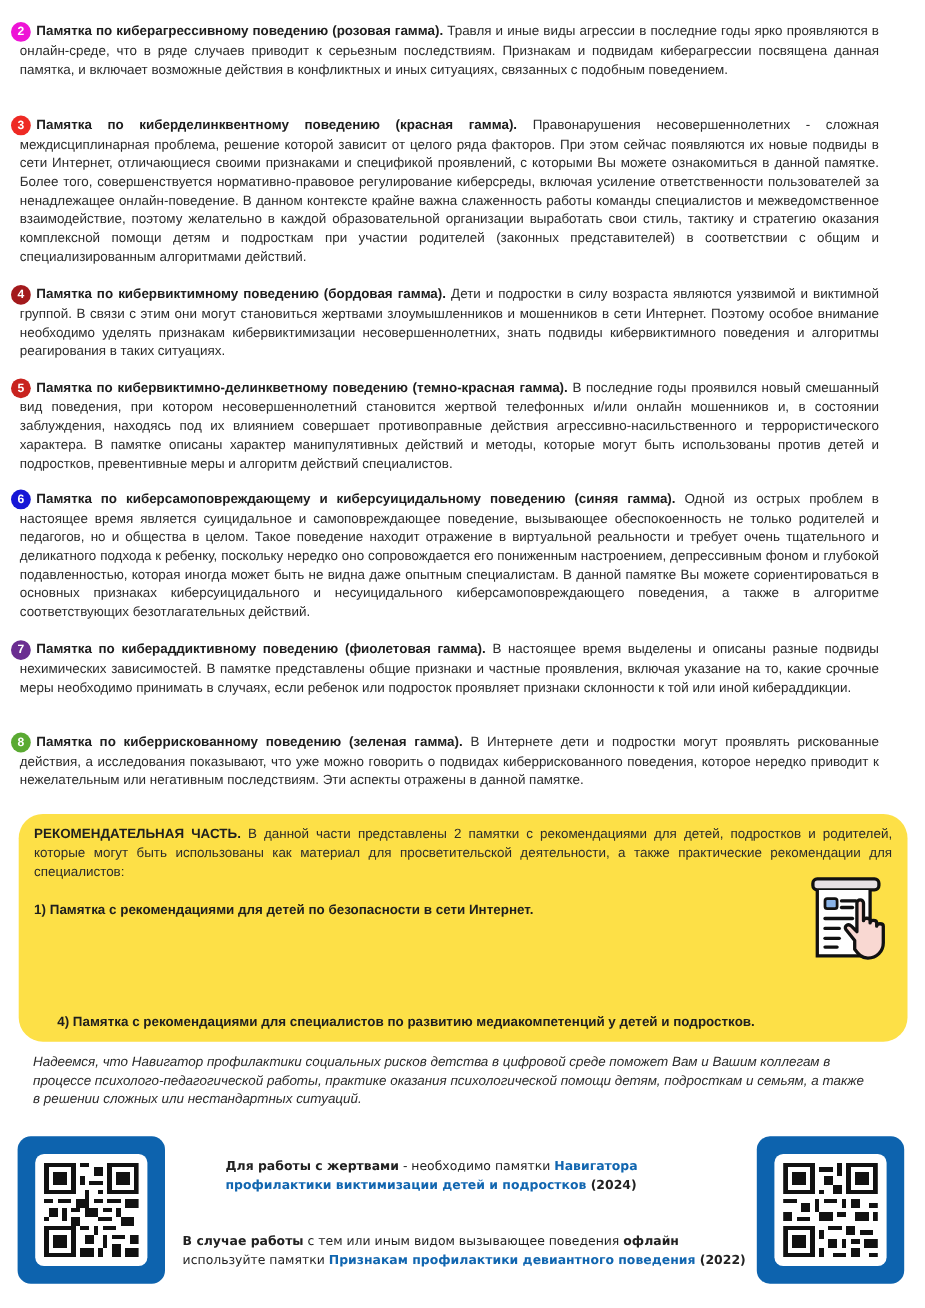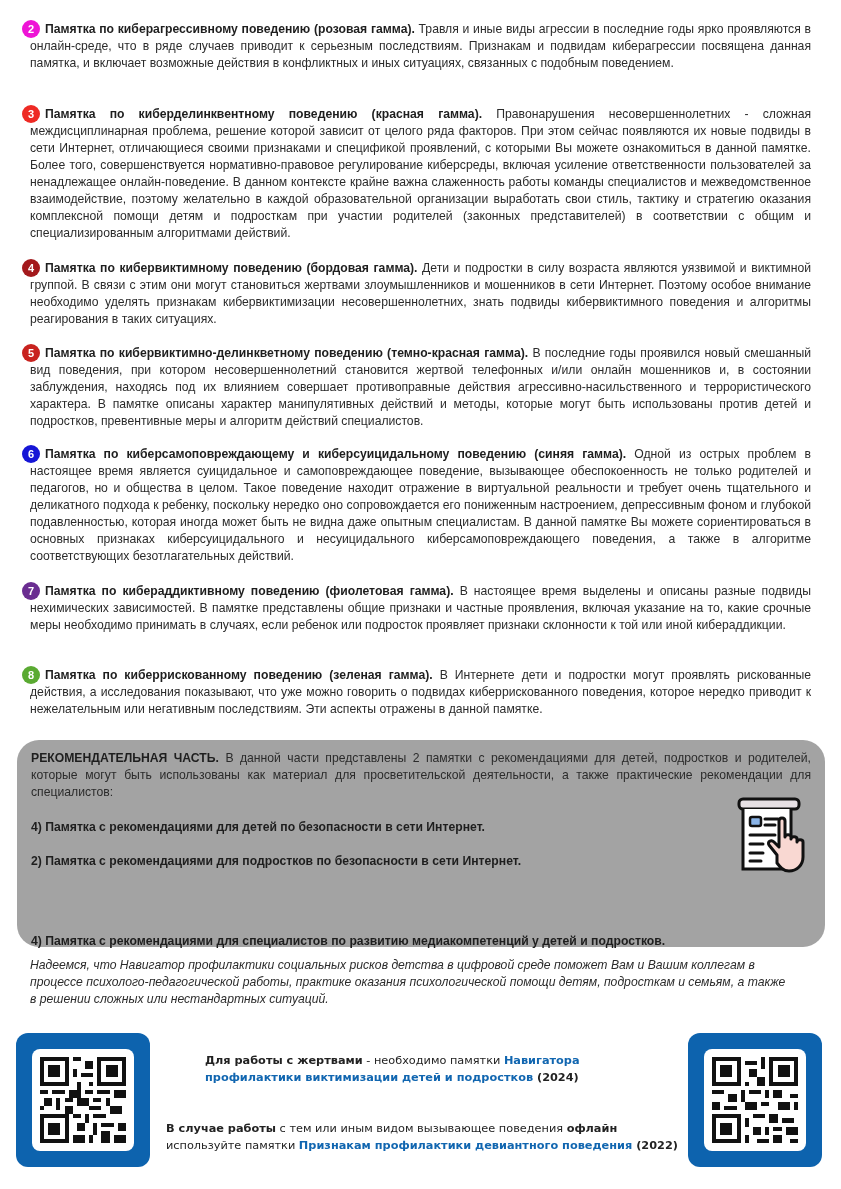--- a/index.html
+++ b/index.html
@@ -1,25 +1,25 @@
 <!DOCTYPE html>
 <html><head>
 <meta charset="utf-8">
 <style>
   html, body { margin: 0; padding: 0; background: #ffffff; }
   body { width: 841px; height: 1189px; position: relative; overflow: hidden;
          font-family: "Liberation Sans", sans-serif; color: #2b2b2b; }
-  .section { position: absolute; left: 30px; width: 781px; font-size: 12.2px; line-height: 17px;
+  .section { position: absolute; left: 18px; width: 781px; font-size: 12.2px; line-height: 17px;
              text-align: justify; }
   .section .title { font-weight: bold; color: #1e1e1e; }
   .badge { display: inline-block; width: 18px; height: 18px; border-radius: 50%; color: #fff;
            font-weight: bold; font-size: 11px; line-height: 18px; text-align: center;
            margin-left: -8px; margin-right: 5px; vertical-align: 0px; }
   .rec { position: absolute; left: 17px; top: 740px; width: 808px; height: 207px;
-         background: #a3a3a3; border-radius: 22px; }
+         background: #fde047; border-radius: 22px; }
   .rec .intro { position: absolute; left: 14px; top: 10px; width: 780px; font-size: 12.2px;
                 line-height: 17px; text-align: justify; }
   .rec .intro b { color: #1e1e1e; }
   .rec .item { position: absolute; left: 14px; font-size: 12.2px; font-weight: bold; color: #1e1e1e; }
   .rec-icon { position: absolute; left: 733px; top: 797px; width: 80px; height: 76px; }
   .closing { position: absolute; left: 30px; top: 957px; width: 760px; font-size: 12.2px; line-height: 17px; font-style: italic; }
   .qr-box { position: absolute; top: 1033px; width: 134px; height: 134px; background: #0d63ae;
             border-radius: 12px; }
   .qr-inner { position: absolute; left: 16px; top: 16px; width: 102px; height: 102px;
               background: #fff; border-radius: 8px; }
@@ -57,23 +57,22 @@
 
 <div class="section" style="top:666px;">
   <span class="badge" style="background:#5aaa32;">8</span><span class="title">Памятка по киберрискованному поведению (зеленая гамма).</span> <span>В Интернете дети и подростки могут проявлять рискованные действия, а исследования показывают, что уже можно говорить о подвидах киберрискованного поведения, которое нередко приводит к нежелательным или негативным последствиям. Эти аспекты отражены в данной памятке.</span>
 </div>
 
 <div class="rec">
   <div class="intro">
     <b>РЕКОМЕНДАТЕЛЬНАЯ ЧАСТЬ.</b>
     <span>В данной части представлены 2 памятки с рекомендациями для детей, подростков и родителей, которые могут быть использованы как материал для просветительской деятельности, а также практические рекомендации для специалистов:</span>
   </div>
-  <div class="item" style="top:80px;">4) Памятка с рекомендациями для детей по безопасности в сети Интернет.</div>
-  <div class="item" style="top:114px;">2) Памятка с рекомендациями для подростков по безопасности в сети Интернет.</div>
-  <div class="item" style="top:194px;">4) Памятка с рекомендациями для специалистов по развитию медиакомпетенций у детей и подростков.</div>
+  <div class="item" style="top:80px;">1) Памятка с рекомендациями для детей по безопасности в сети Интернет.</div>
+  <div class="item" style="top:182px;margin-left:21px;">4) Памятка с рекомендациями для специалистов по развитию медиакомпетенций у детей и подростков.</div>
 </div>
 
 <svg class="rec-icon" viewBox="0 0 80 76">
   <rect x="6" y="2" width="60" height="10" rx="4" fill="#e6e0e4" stroke="#111" stroke-width="3"></rect>
   <path d="M10 12 V72 H58 V12" fill="#fff" stroke="#111" stroke-width="3"></path>
   <rect x="17" y="20" width="11" height="9" rx="2" fill="#8ab4e8" stroke="#111" stroke-width="2.5"></rect>
   <line x1="32" y1="22" x2="45" y2="22" stroke="#111" stroke-width="3" stroke-linecap="round"></line>
   <line x1="32" y1="28" x2="42" y2="28" stroke="#111" stroke-width="3" stroke-linecap="round"></line>
   <line x1="17" y1="38" x2="42" y2="38" stroke="#111" stroke-width="3" stroke-linecap="round"></line>
   <line x1="17" y1="47" x2="30" y2="47" stroke="#111" stroke-width="3" stroke-linecap="round"></line>

